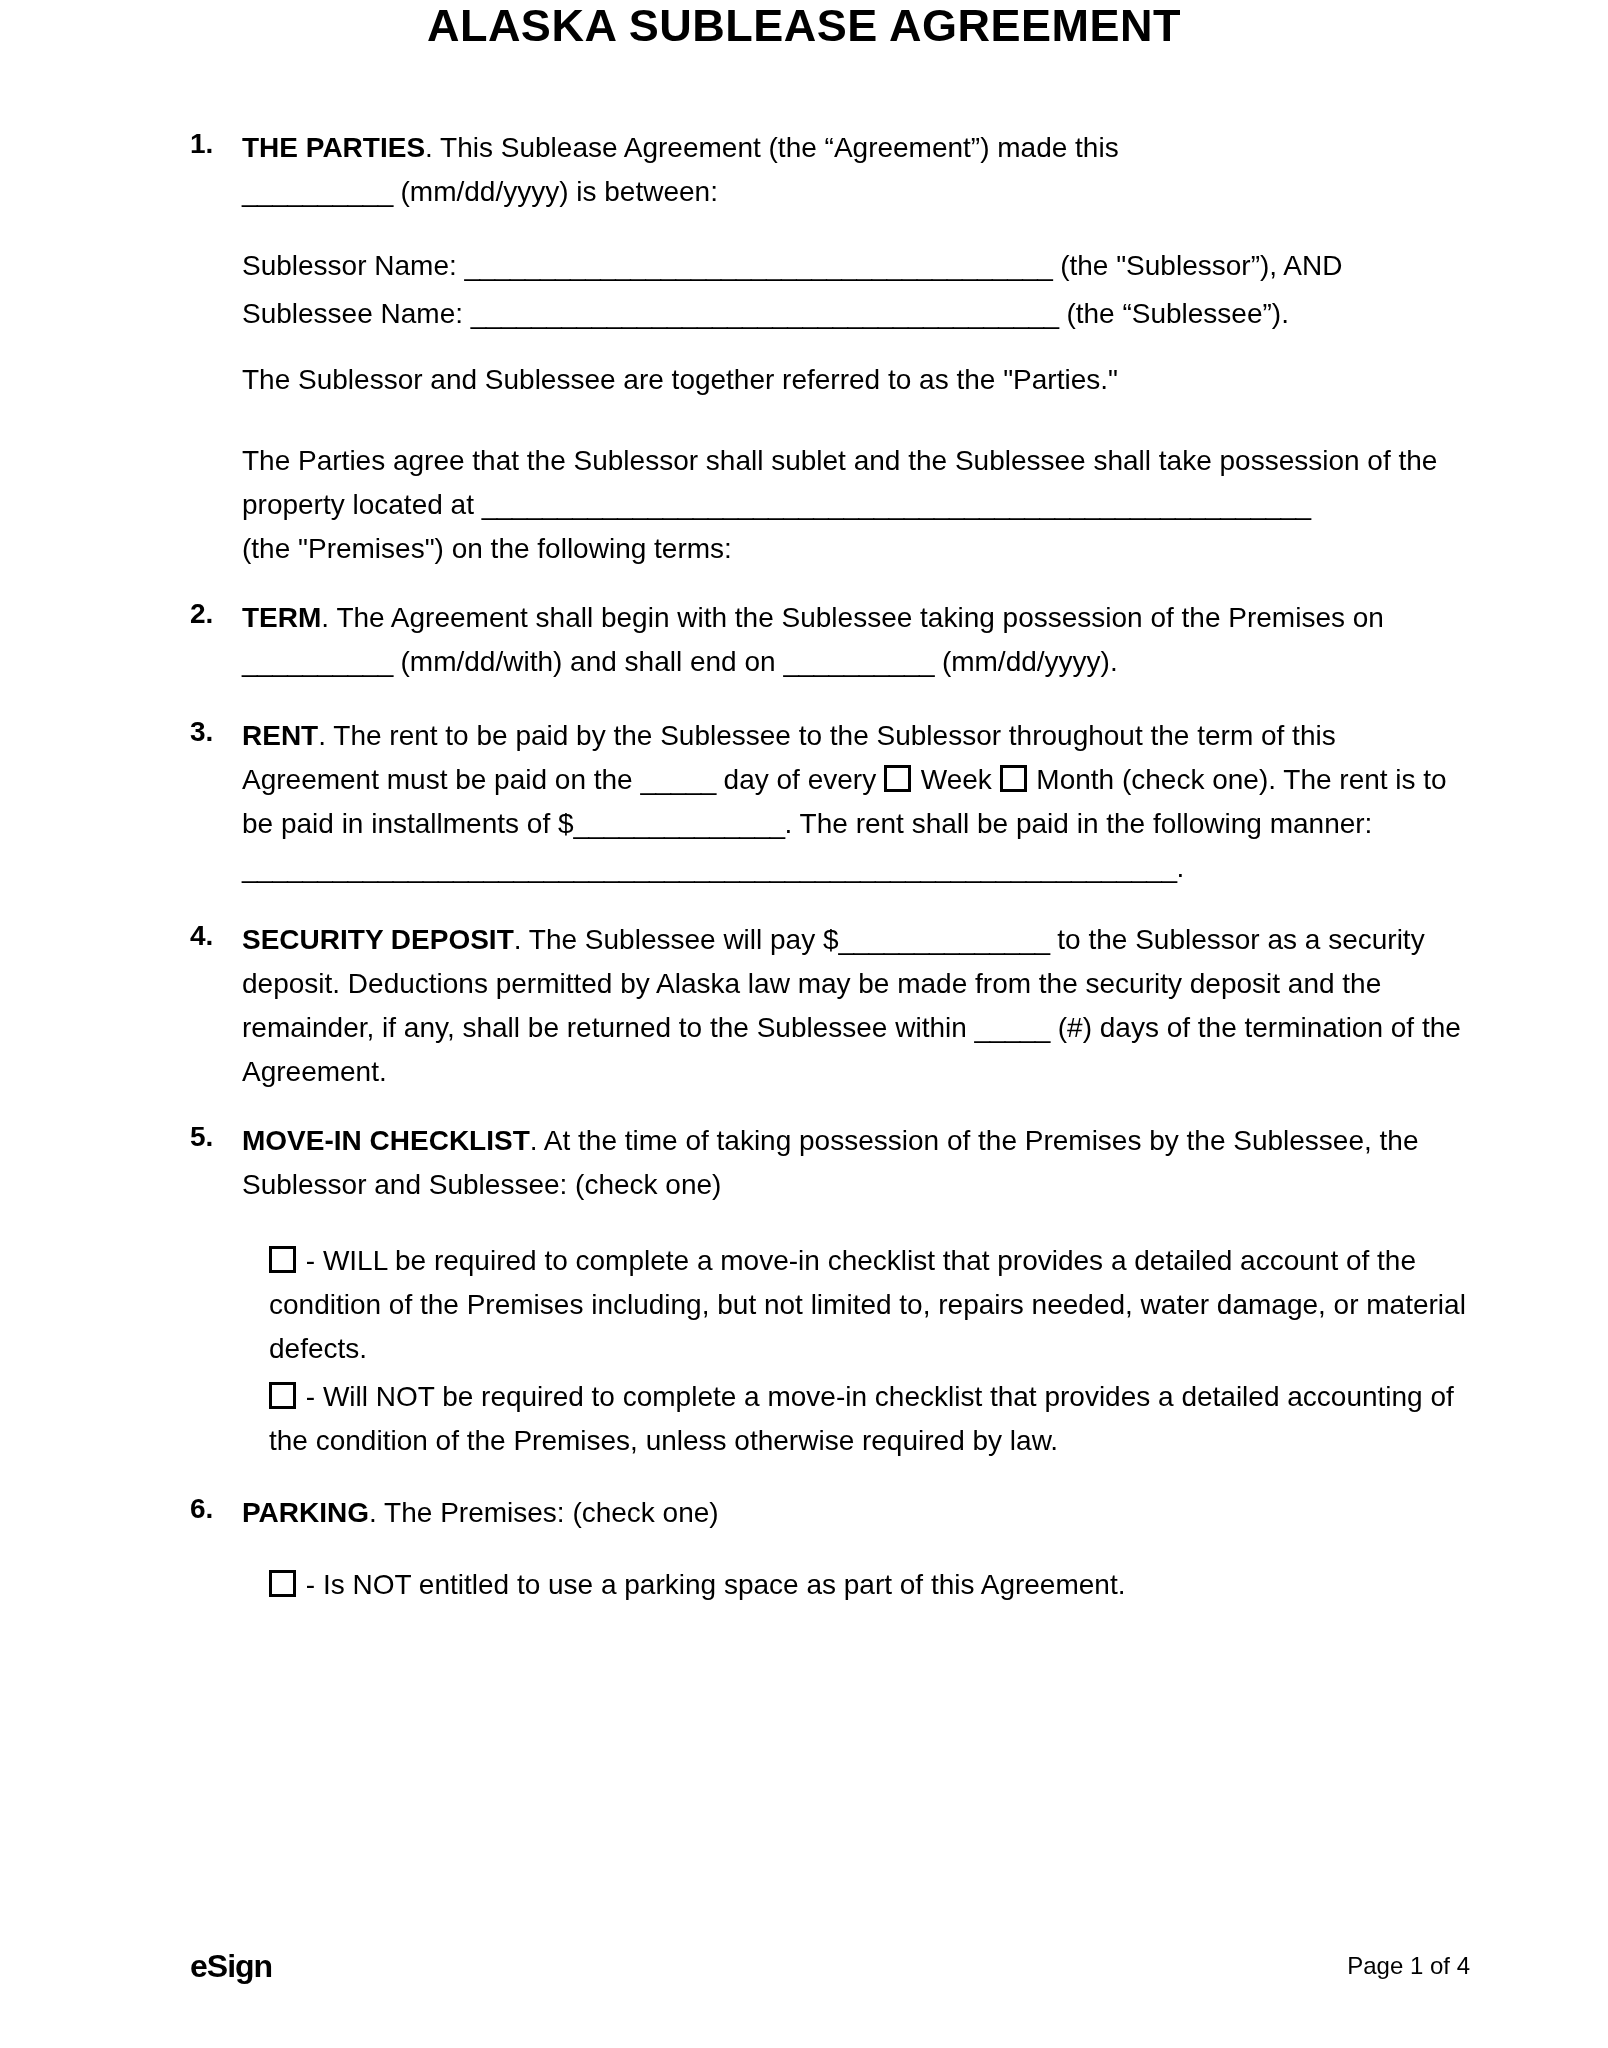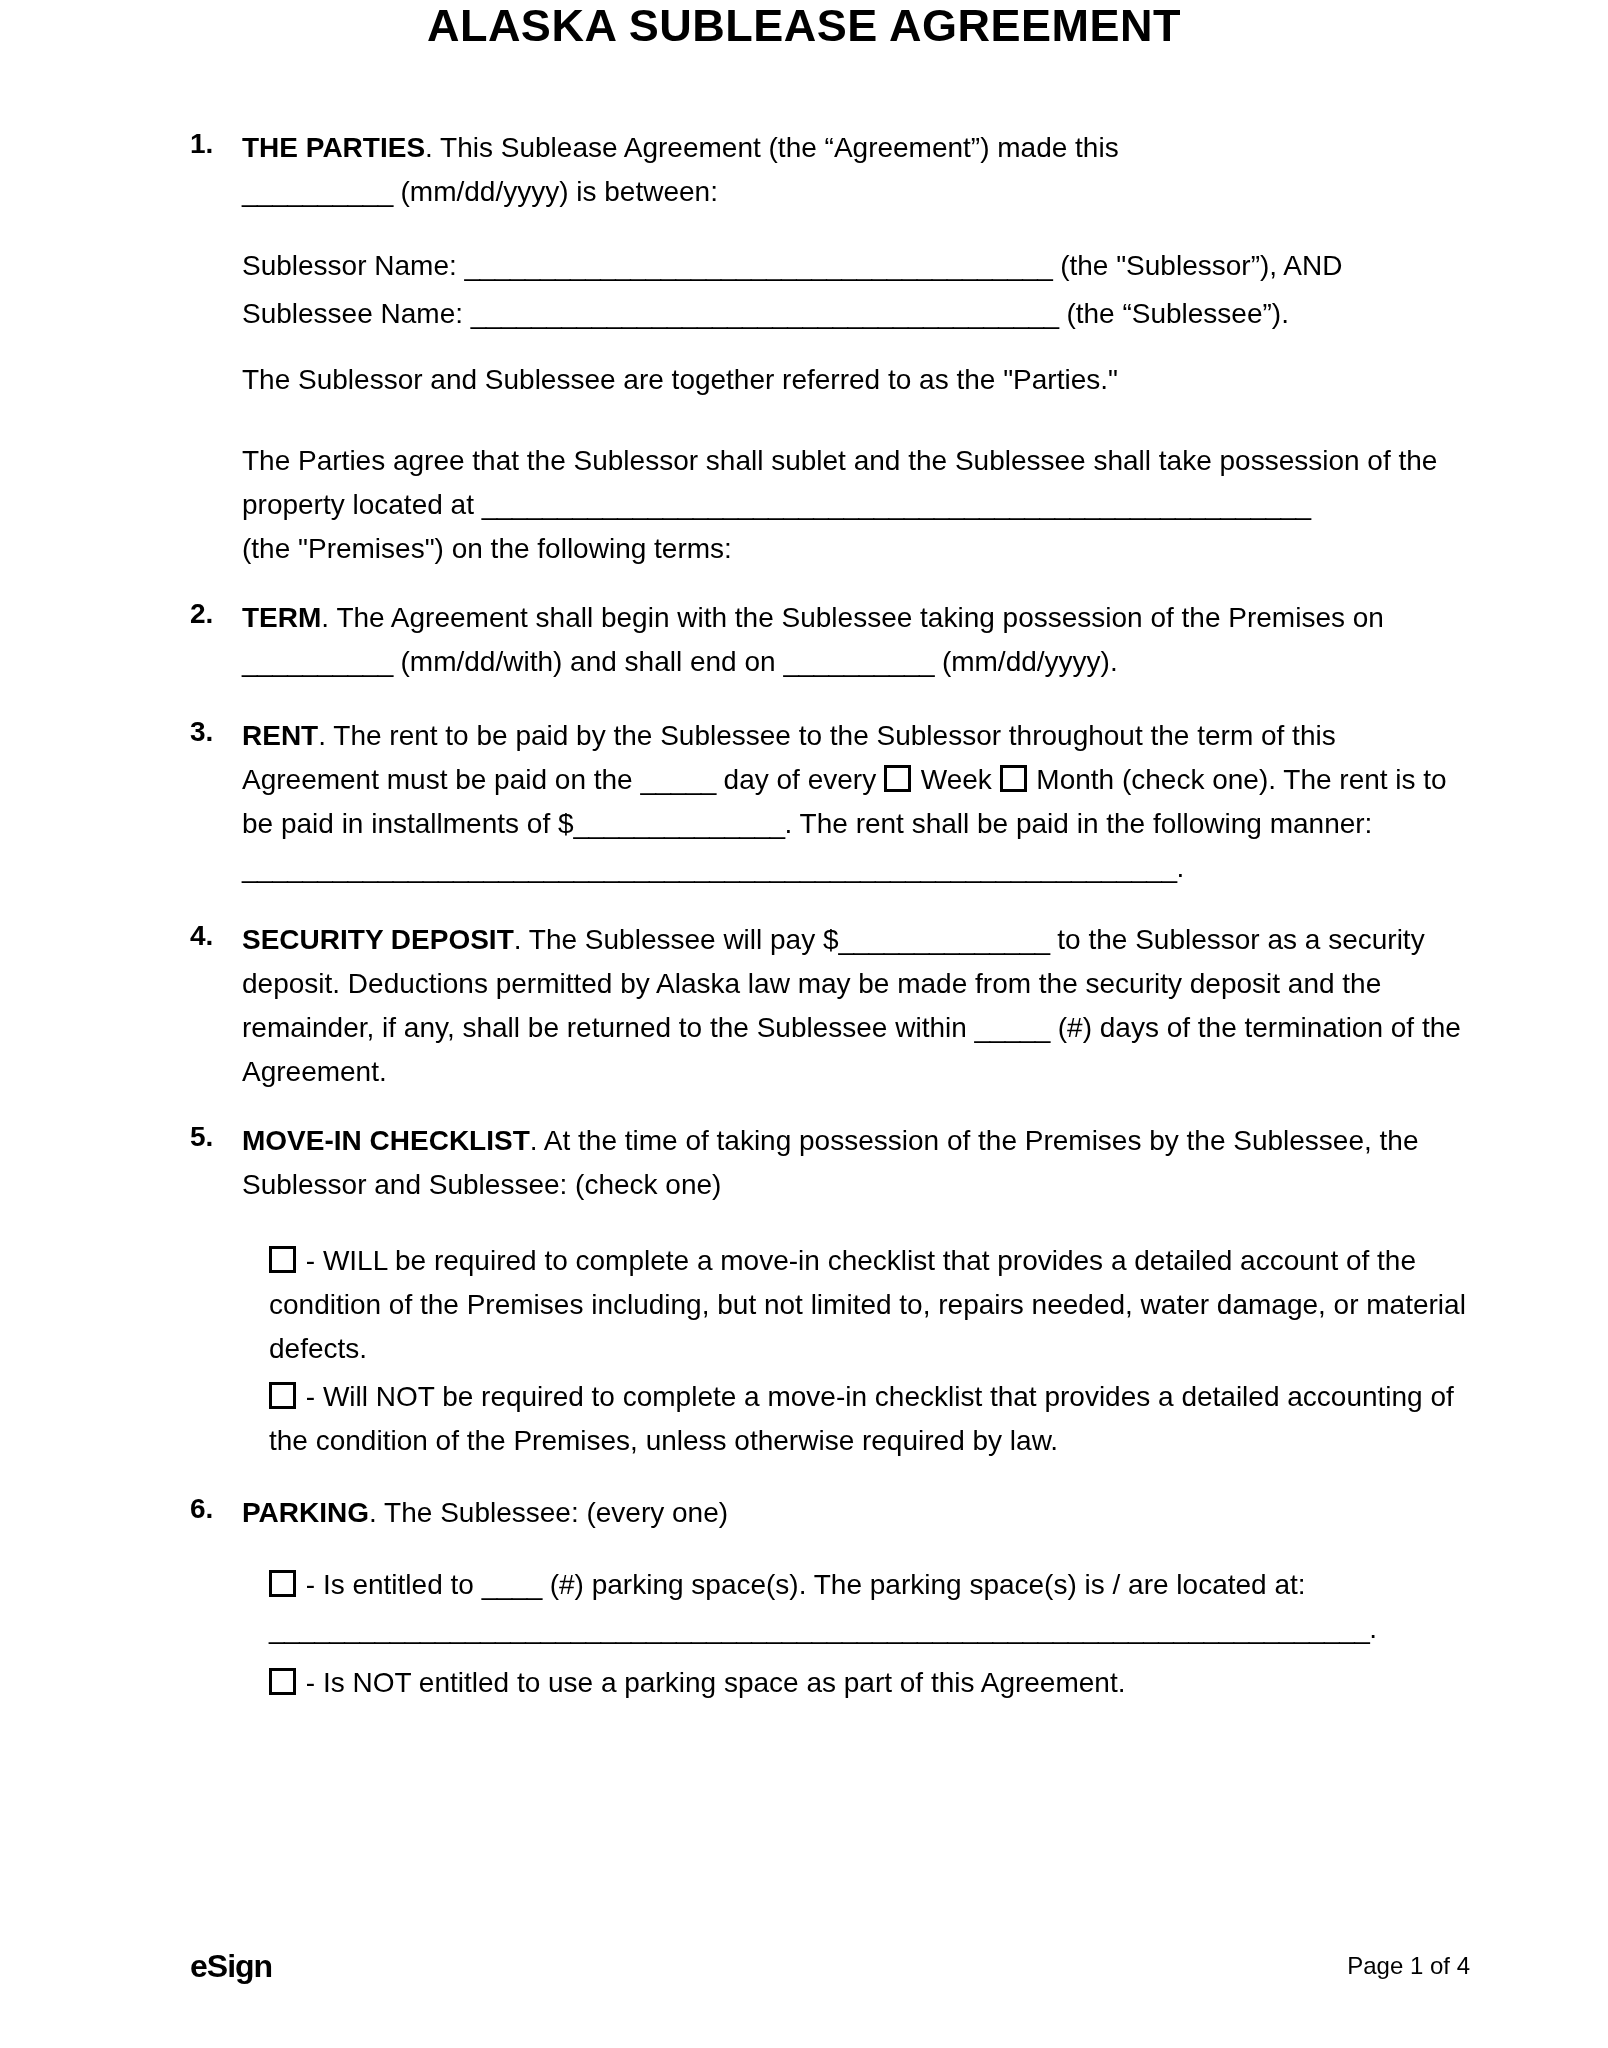--- a/index.html
+++ b/index.html
@@ -86,22 +86,21 @@
     <div class="body">
           <p class="para p1"><span class="bold">MOVE-IN CHECKLIST</span><span>. At the time of taking possession of the Premises by the Sublessee, the Sublessor and Sublessee: (check one)</span></p>
           <p class="para p2 cb-para"><span class="cb"></span><span> - WILL be required to complete a move-in checklist that provides a detailed account of the condition of the Premises including, but not limited to, repairs needed, water damage, or material defects.</span></p>
           <p class="para p3 cb-para"><span class="cb"></span><span> - Will NOT be required to complete a move-in checklist that provides a detailed accounting of the condition of the Premises, unless otherwise required by law.</span></p>
         </div>
   </div>
 
   <div class="sec" data-sec="parking">
     <div class="num">6.</div>
     <div class="body">
-          <p class="para p1"><span class="bold">PARKING</span><span>. The Sublessee: (every one)</span></p>
-          <p class="para p2 cb-para"><span class="cb"></span><span> - Is entitled to </span><span class="blank">____</span><span> (#) parking space(s). The parking space(s) is / are located at: </span><span class="blank">_________________________________________________________________________</span><span>.</span></p>
+          <p class="para p1"><span class="bold">PARKING</span><span>. The Premises: (check one)</span></p>
           <p class="para p3 cb-para"><span class="cb"></span><span> - Is NOT entitled to use a parking space as part of this Agreement.</span></p>
         </div>
   </div>
 </div>
   <div class="footer">
     <div class="logo">eSign</div>
     <div class="pageno">Page 1 of 4</div>
   </div>
 </div>
 

